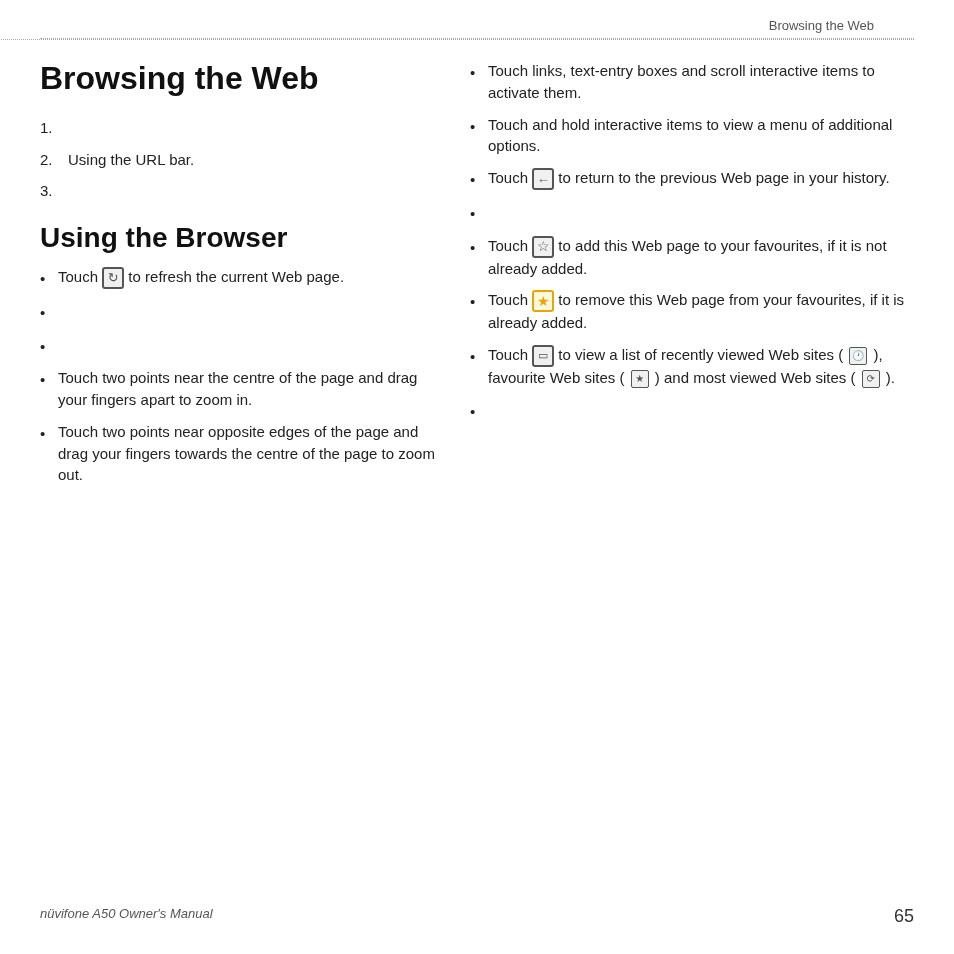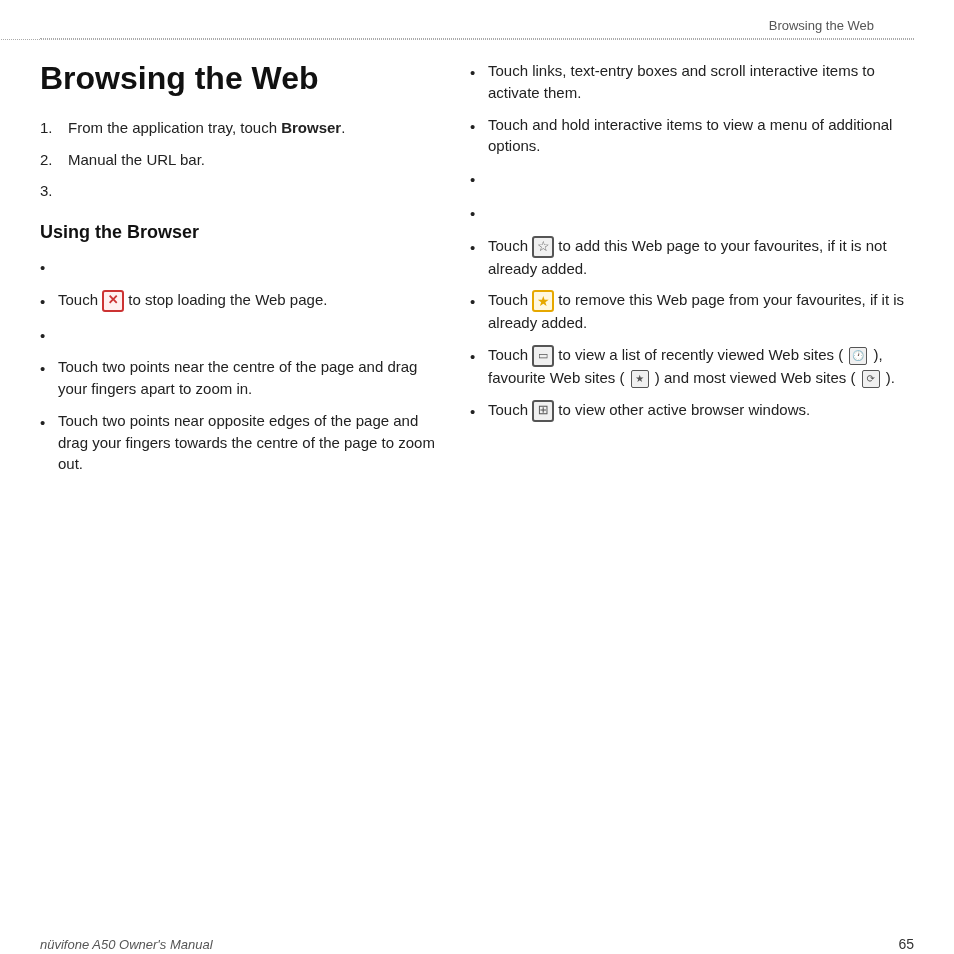--- a/index.html
+++ b/index.html
@@ -76,21 +76,21 @@
       line-height: 1.45;
       font-size: 15px;
     }
 
     .numbered-list li .num {
       min-width: 28px;
       font-size: 15px;
     }
 
     .section-title {
-      font-size: 18px;
+      font-size: 28px;
       font-weight: bold;
       color: #111;
       margin-bottom: 12px;
     }
 
     .bullet-list {
       list-style: none;
       padding-left: 0;
     }
 
@@ -241,78 +241,77 @@
       font-size: 13px;
       color: #555;
       vertical-align: middle;
       background: #f0f0f0;
     }
 
     .bold { font-weight: bold; }
 
     .page-footer {
       position: absolute;
-      bottom: 2px;
+      bottom: 27px;
       left: 40px;
       right: 40px;
       display: flex;
       justify-content: space-between;
-      align-items: center;
+      align-items: flex-start;
       font-size: 13px;
       color: #555;
       font-style: italic;
     }
 
     .page-footer .page-num {
       font-style: normal;
       color: #333;
-      font-size: 14px;
+      font-size: 18px;
     }
   </style>
 </head>
 <body>
 
 <div class="page-header">
   <span>Browsing the Web</span>
 </div>
 <div class="header-line"></div>
 
 <div class="content-area">
 
   <div class="left-column">
 
     <h1 class="page-title">Browsing the Web</h1>
 
     <ol class="numbered-list">
       <li>
         <span class="num">1.</span>
-        <span>From the application tray, touch <span class="bold">Browser</span>.</span>
       </li>
       <li>
         <span class="num">2.</span>
-        <span>Manual the URL bar.</span>
+        <span>Using the URL bar.</span>
       </li>
       <li>
         <span class="num">3.</span>
       </li>
     </ol>
 
     <h2 class="section-title">Using the Browser</h2>
 
     <ul class="bullet-list">
       <li>
         <span class="bullet">•</span>
-      </li>
-      <li>
-        <span class="bullet">•</span>
-        <span>
-          Touch
-          <span class="icon-stop">✕</span>
-          to stop loading the Web page.
-        </span>
+        <span>
+          Touch
+          <span class="icon-refresh">↻</span>
+          to refresh the current Web page.
+        </span>
+      </li>
+      <li>
+        <span class="bullet">•</span>
       </li>
       <li>
         <span class="bullet">•</span>
       </li>
       <li>
         <span class="bullet">•</span>
         <span>Touch two points near the centre of the page and drag your fingers apart to zoom in.</span>
       </li>
       <li>
         <span class="bullet">•</span>
@@ -330,20 +329,25 @@
         <span>Touch links, text-entry boxes and scroll interactive items to activate them.</span>
       </li>
 
       <li>
         <span class="bullet">•</span>
         <span>Touch and hold interactive items to view a menu of additional options.</span>
       </li>
 
       <li>
         <span class="bullet">•</span>
+        <span>
+          Touch
+          <span class="icon-back">←</span>
+          to return to the previous Web page in your history.
+        </span>
       </li>
 
       <li>
         <span class="bullet">•</span>
       </li>
 
       <li>
         <span class="bullet">•</span>
         <span>
           Touch
@@ -371,25 +375,20 @@
           ), favourite Web sites (
           <span class="icon-small">★</span>
           ) and most viewed Web sites (
           <span class="icon-small">⟳</span>
           ).
         </span>
       </li>
 
       <li>
         <span class="bullet">•</span>
-        <span>
-          Touch
-          <span class="icon-grid">⊞</span>
-          to view other active browser windows.
-        </span>
       </li>
 
     </ul>
   </div>
 
 </div>
 
 <div class="page-footer">
   <span>nüvifone A50 Owner's Manual</span>
   <span class="page-num">65</span>

